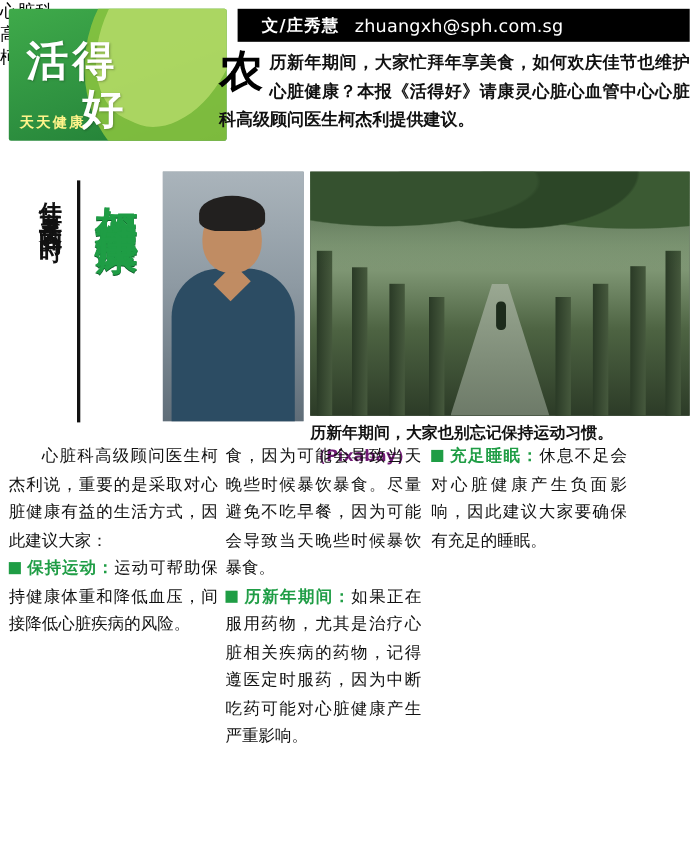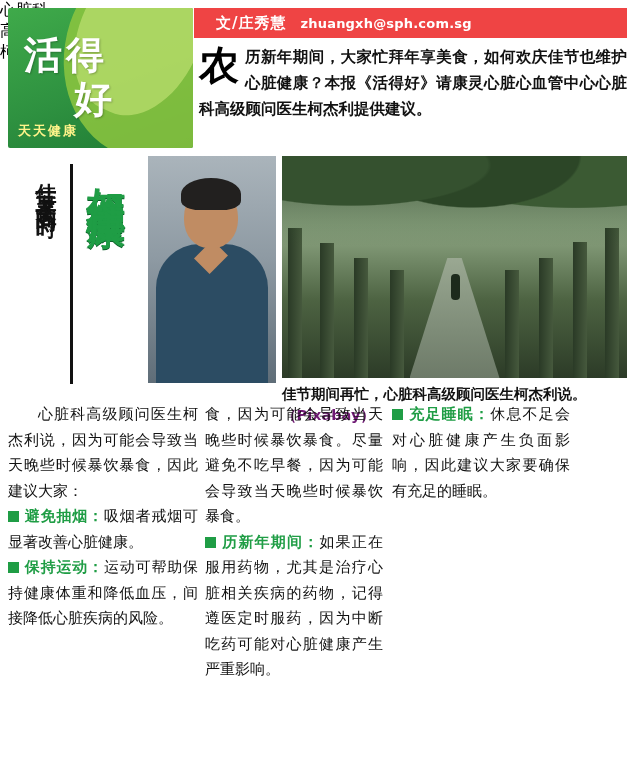--- a/index.html
+++ b/index.html
@@ -21,24 +21,25 @@
     box-sizing: border-box;
     background: #ffffff;
   }
 
   
   .masthead {
     position: absolute;
     left: 8px;
     top: 8px;
     width: 185px;
-    height: 140px;
+    height: 120px;
     background: linear-gradient(160deg, #3faa4a 0%, #2e9140 55%, #1f7a33 100%);
     border-radius: 2px;
     overflow: hidden;
+    padding-left: 13px;
   }
   .masthead .swoosh {
     position: absolute;
     right: -40px;
     top: -50px;
     width: 170px;
     height: 200px;
     background: #8dc63f;
     border-radius: 50% 50% 40% 60%;
     transform: rotate(18deg);
@@ -82,40 +83,40 @@
     bottom: 8px;
     font-size: 13px;
     font-weight: bold;
     color: #fff48a;
     letter-spacing: 2px;
   }
 
   
   .byline {
     position: absolute;
-    left: 194px;
+    left: 216px;
     top: 8px;
     right: 8px;
     height: 30px;
-    background: #ef4444;
+    background: #000000;
     color: #ffffff;
     display: flex;
     align-items: center;
     padding-left: 22px;
     box-sizing: border-box;
     font-size: 15px;
     gap: 14px;
   }
   .byline .author {
     font-weight: bold;
     letter-spacing: 1px;
   }
   .byline .email {
-    font-size: 13px;
-    font-weight: bold;
+    font-size: 16px;
+    font-weight: normal;
     letter-spacing: .2px;
   }
 
   
   .standfirst {
     position: absolute;
     left: 199px;
     top: 44px;
     right: 8px;
     font-family: "DejaVu Sans", "Liberation Sans", sans-serif;
@@ -374,28 +375,25 @@
     <div class="mp-tree" style="left:72px;  height:120px;"></div>
     <div class="mp-tree" style="left:108px; height:108px;"></div>
     <div class="mp-tree" style="right:8px;  height:150px;"></div>
     <div class="mp-tree" style="right:40px; height:136px;"></div>
     <div class="mp-tree" style="right:74px; height:120px;"></div>
     <div class="mp-tree" style="right:108px;height:108px;"></div>
     <div class="mp-canopy"></div>
     <div class="mp-runner"></div>
   </div>
   <div class="photo-caption">
-    <span>佳节期间再忙，心脏科高级顾问医生柯杰利说。</span><span class="credit">（Pixabay）</span>
+    <span>历新年期间，大家也别忘记保持运动习惯。</span><span class="credit">（Pixabay）</span>
   </div>
 
   <div class="col col-left">
-    <p class="indent">心脏科高级顾问医生柯杰利说，因为可能会导致当天晚些时候暴饮暴食，因此建议大家：</p>
-    <p>
-      <span class="bullet-sq"></span><span class="sub-head">避免抽烟：</span><span>吸烟者戒烟可显著改善心脏健康。</span>
-    </p>
+    <p class="indent">心脏科高级顾问医生柯杰利说，重要的是采取对心脏健康有益的生活方式，因此建议大家：</p>
     <p>
       <span class="bullet-sq"></span><span class="sub-head">保持运动：</span><span>运动可帮助保持健康体重和降低血压，间接降低心脏疾病的风险。</span>
     </p>
   </div>
 
   <div class="col col-mid">
     <p>食，因为可能会导致当天晚些时候暴饮暴食。尽量避免不吃早餐，因为可能会导致当天晚些时候暴饮暴食。</p>
     <p>
       <span class="bullet-sq"></span><span class="sub-head">历新年期间：</span><span>如果正在服用药物，尤其是治疗心脏相关疾病的药物，记得遵医定时服药，因为中断吃药可能对心脏健康产生严重影响。</span>
     </p>

